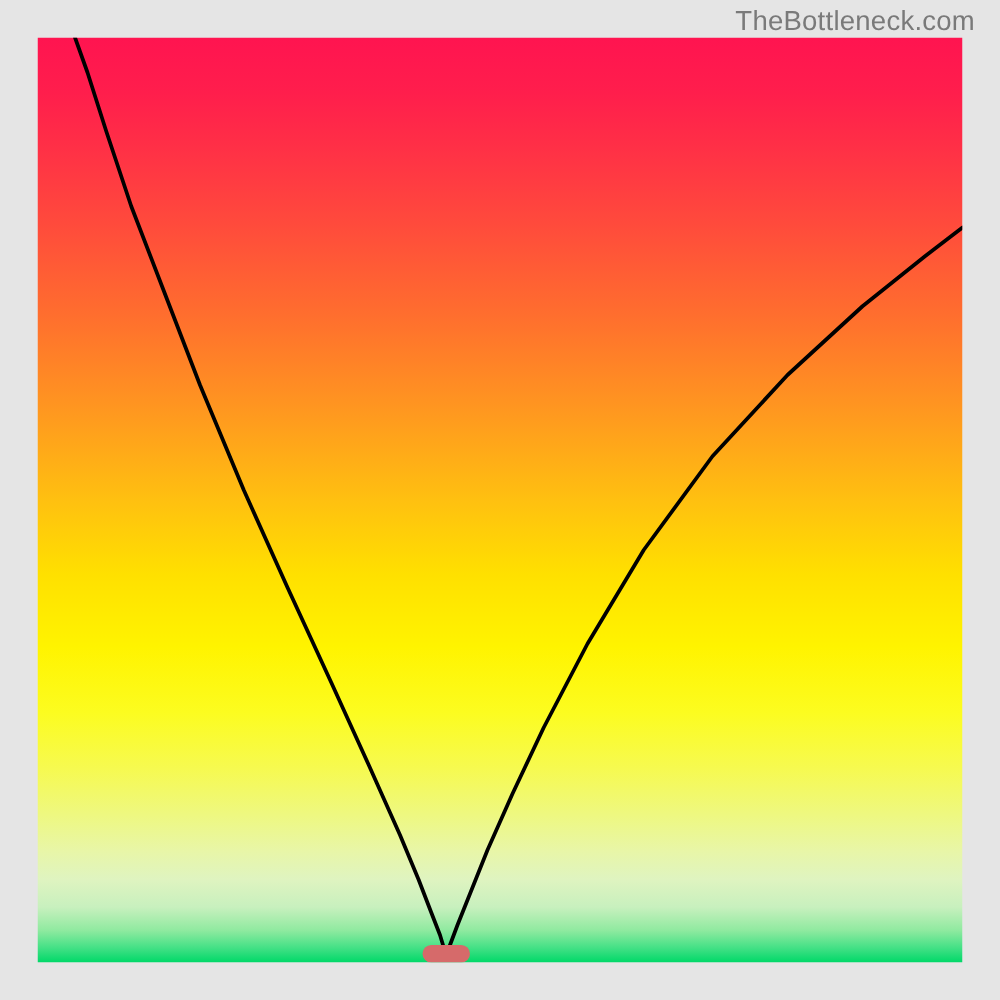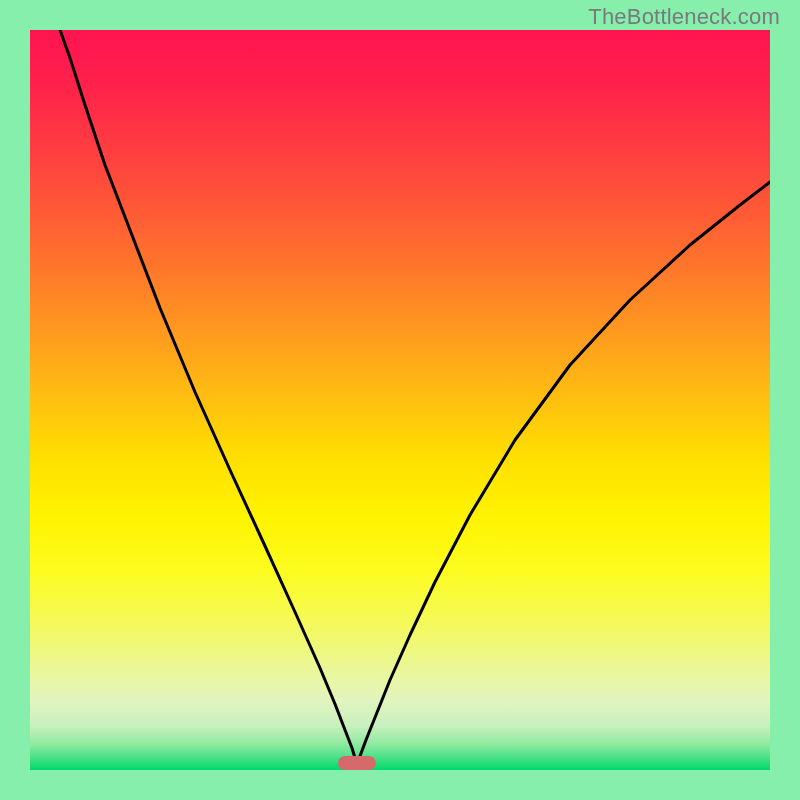--- a/index.html
+++ b/index.html
@@ -8,21 +8,21 @@
     width: 800px;
     height: 800px;
     overflow: hidden;
     background: #000;
     font-family: Arial, Helvetica, sans-serif;
   }
   .frame {
     position: absolute;
     left: 0; top: 0;
     width: 800px; height: 800px;
-    background: #86efac;
+    background: #e5e5e5;
   }
   .plot-area {
     position: absolute;
     left: 30px;
     top: 30px;
     width: 740px;
     height: 740px;
     overflow: hidden;
   }
   .gradient-bg {

